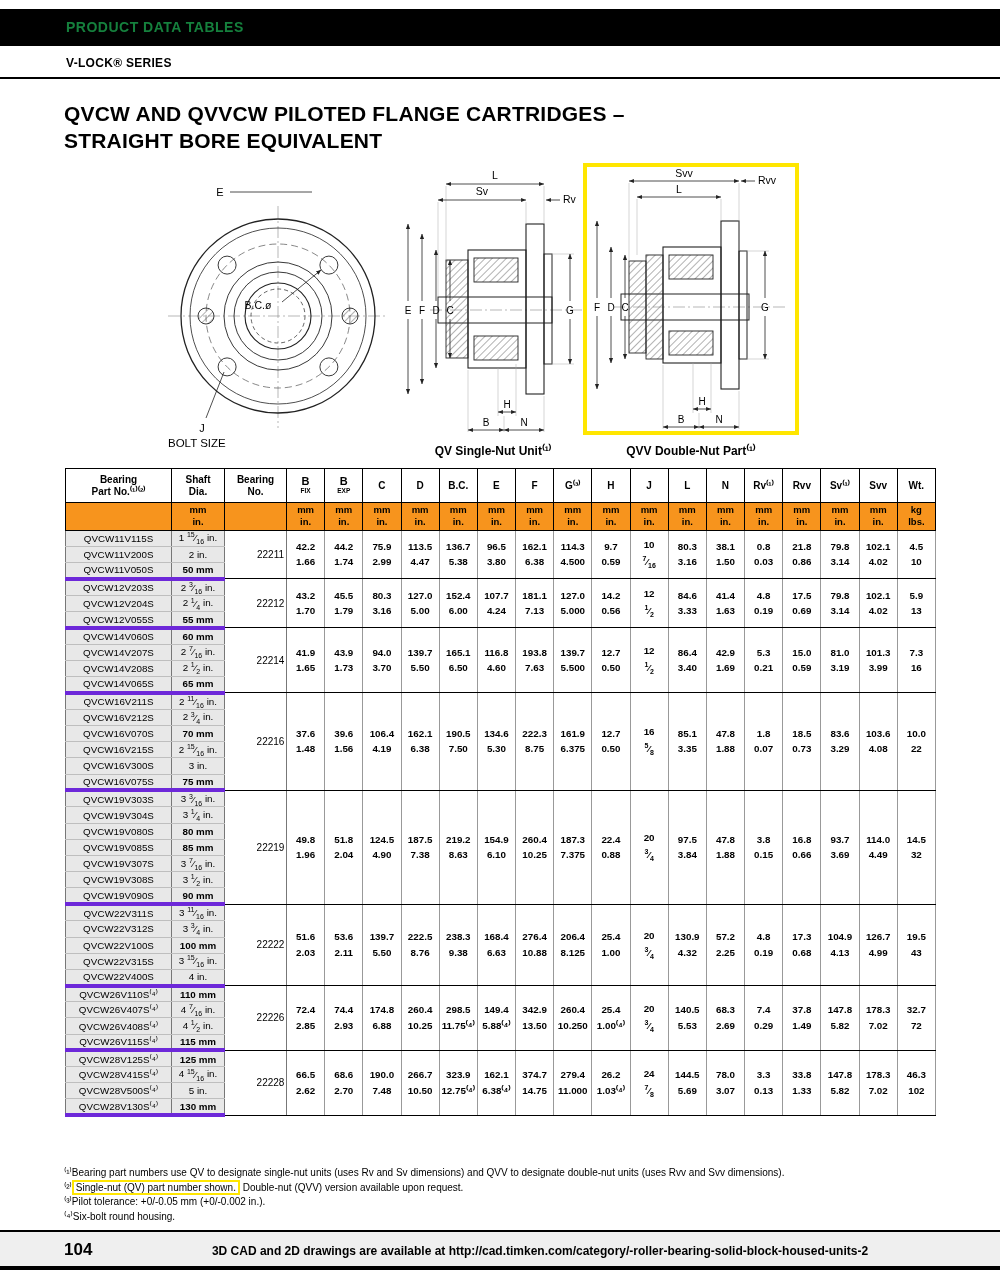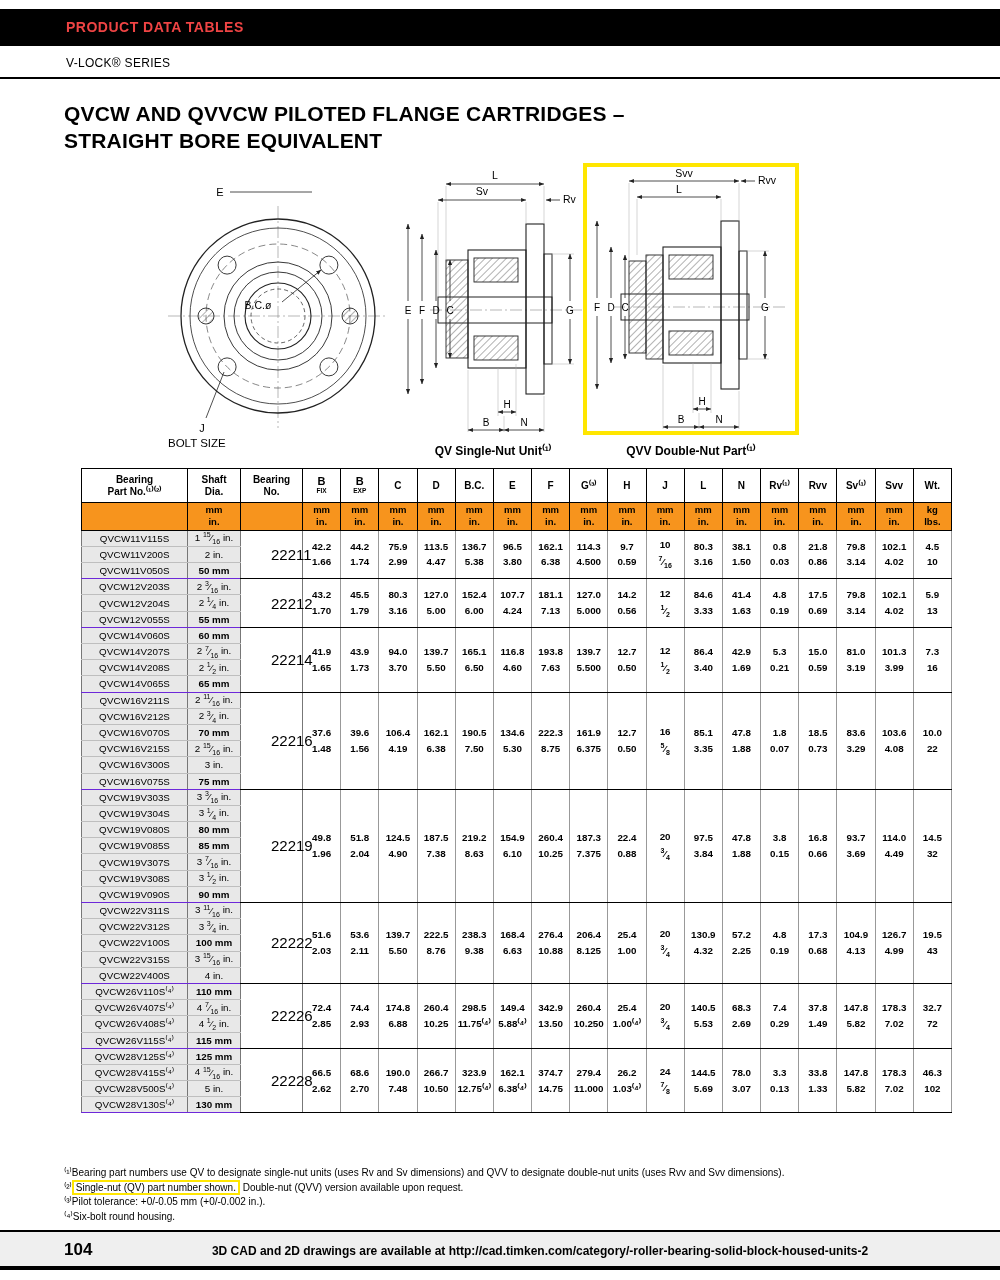--- a/index.html
+++ b/index.html
@@ -1,46 +1,46 @@
 <!DOCTYPE html>
 <html><head>
 <meta charset="utf-8">
 <style>
   * { margin:0; padding:0; box-sizing:border-box; }
   html,body { background:#fff; }
   body { font-family:"Liberation Sans", sans-serif; color:#000; }
   .page { position:relative; width:1000px; height:1280px; background:#fff; overflow:hidden; }
 
   .topbar { position:absolute; left:0; top:9px; width:100%; height:37px; background:#000; }
-  .topbar span { display:block; padding:10px 0 0 66px; color:#ef4444; font-size:14px; font-weight:bold; letter-spacing:.5px; }
-  .series { position:absolute; left:66px; top:56px; font-size:12px; font-weight:normal; letter-spacing:.3px; }
+  .topbar span { display:block; padding:10px 0 0 66px; color:#15803d; font-size:14px; font-weight:bold; letter-spacing:.5px; }
+  .series { position:absolute; left:66px; top:56px; font-size:12px; font-weight:bold; letter-spacing:.3px; }
   .series-rule { position:absolute; left:0; top:77px; width:100%; height:2px; background:#000; }
 
   .title { position:absolute; left:64px; top:100px; font-size:21px; font-weight:bold; line-height:1.3; letter-spacing:.2px; }
 
   .diag { position:absolute; }
   svg text { font-family:"Liberation Sans", sans-serif; fill:#000; }
   .caption { position:absolute; font-size:12px; font-weight:bold; text-align:center; }
   .qvv-box { position:absolute; left:583px; top:163px; width:216px; height:272px; border:4px solid #FFE600; }
 
-  .tablewrap { position:absolute; left:65px; top:468px;margin-left:16px; }
+  .tablewrap { position:absolute; left:65px; top:468px; }
   #spec-table { border-collapse:collapse; table-layout:fixed; width:871px; border:1px solid #000; }
   #spec-table th { border:1px solid #000; background:#fff; font-size:10px; font-weight:bold;
                    text-align:center; vertical-align:middle; padding:3px 1px; line-height:1.2; height:34px; }
   #spec-table .bm { font-size:11px; line-height:1; }
   #spec-table .bs { font-size:6.5px; line-height:1; margin-top:1px; }
   #spec-table td.units { background:#F7941D; border:1px solid #000; text-align:center; font-size:9.5px;
                          font-weight:bold; line-height:1.3; padding:1px 0; height:26px; }
   #spec-table tbody tr { height:16.2px; }
   #spec-table td.part, #spec-table td.shaft { background:#E8E8E8; border-left:1px solid #777; border-right:1px solid #777;
                          border-bottom:1px solid #BEBEBE; font-size:9.8px; text-align:center; white-space:nowrap; padding:0 1px; }
   #spec-table td.shaft.b { font-weight:bold;text-align:center; }
-  #spec-table tr.gend td { border-bottom:1px solid #6d28d9; }
+  #spec-table tr.gend td { border-bottom:4px solid #6d28d9; }
   #spec-table td.bno { background:#fff; border-right:1px solid #777; border-bottom:1px solid #000;
-                       text-align:center; vertical-align:middle; font-size:15px;padding-left:30px; }
+                       text-align:center; vertical-align:middle; font-size:10px;padding-left:30px; }
   #spec-table td.val { background:#fff; border-right:1px solid #999; border-bottom:1px solid #000;
                        text-align:center; vertical-align:middle; font-size:9.8px; font-weight:bold; line-height:1.6; }
   .fr sup, .fr sub { font-size:7px; }
 
   .footnotes { position:absolute; left:64px; top:1166px; width:895px; font-size:10px; line-height:1.45; }
   .fn-hl { border:2px solid #FFE600; padding:0 2px; }
 
   .footer-band { position:absolute; left:0; top:1232px; width:100%; height:36px; background:#EFEFEF; }
   .footer-rule { position:absolute; left:0; top:1230px; width:100%; height:2px; background:#000; }
   .page-num { position:absolute; left:64px; top:1240px; font-size:17px; font-weight:bold; }

